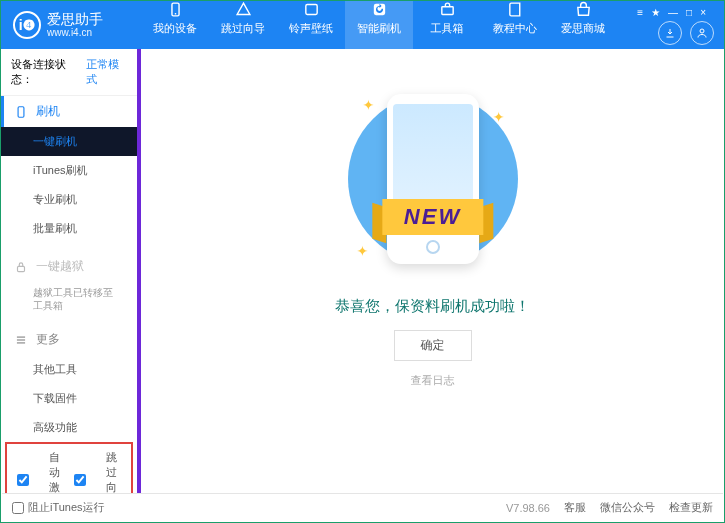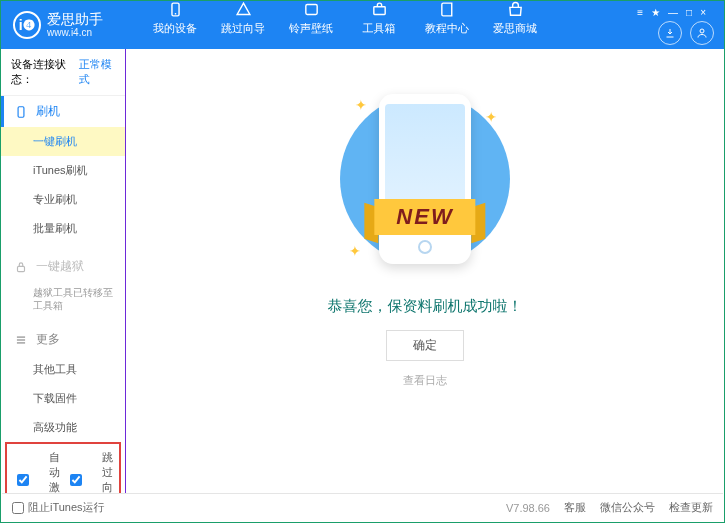--- a/index.html
+++ b/index.html
@@ -18,30 +18,30 @@
 .topnav-item svg { width: 17px; height: 17px; }
 
 .win-controls { margin-left: auto; display: flex; align-items: flex-start; padding-top: 4px; gap: 8px; padding-right: 10px; font-size: 10px; color: #fff; height: 100%; }
 .win-controls .wc { cursor: pointer; }
 .win-right-icons { display: flex; align-items: center; gap: 8px; padding-right: 10px; }
 .circ-btn { width: 24px; height: 24px; border: 1.5px solid rgba(255,255,255,0.7); border-radius: 50%; display: flex; align-items: center; justify-content: center; cursor: pointer; }
 .circ-btn svg { width: 12px; height: 12px; }
 
 .body-row { display: flex; height: 446px; }
 
-.sidebar { width: 125px; display: flex; flex-direction: column; border-right: 1px solid #6d28d9; }
+.sidebar { width: 140px; display: flex; flex-direction: column; border-right: 4px solid #6d28d9; }
 .dev-status { font-size: 11px; padding: 8px 10px; display: flex; gap: 4px; border-bottom: 1px solid #f0f0f0; }
 .dev-status .v { color: #1d84f3; }
 
 .side-head { display: flex; align-items: center; gap: 8px; padding: 7px 10px; font-size: 12px; color: #333; border-left: 3px solid transparent; cursor: pointer; }
 .side-head.active { border-left-color: #1d84f3; color: #1d84f3; }
 .side-head svg { width: 14px; height: 14px; }
 
 .side-sub { font-size: 11px; padding: 7px 10px 7px 32px; color: #555; cursor: pointer; }
-.side-sub.active { background: #fef9c3; color: #1d84f3; }
+.side-sub.active { background: #0f172a; color: #1d84f3; }
 .side-note { font-size: 10px; color: #999; padding: 4px 10px 4px 32px; line-height: 1.3; }
 
 .side-sep { height: 1px; background: #eee; margin: 4px 0; }
 
 .sidebar-bottom { margin-top: auto; }
 .check-row { display: flex; gap: 10px; padding: 6px 10px; font-size: 11px; border: 2px solid #e0433e; margin: 0 4px 6px 4px; }
 .check-row label { display: flex; align-items: center; gap: 20px; color: #555; cursor: pointer; }
 .check-row input { accent-color: #1d84f3; width: 12px; height: 12px; }
 
 .device-block { padding: 4px 10px 6px 10px; border-top: 1px solid #eee; }
@@ -50,21 +50,21 @@
 .badge { display: inline-block; border: 1px solid #ccc; border-radius: 3px; font-size: 9px; padding: 0 4px; color: #888; margin-top: 2px; }
 
 .main { flex: 1; display: flex; flex-direction: column; align-items: center; justify-content: flex-start; padding-top: 30px; }
 
 .phone-wrap { position: relative; width: 180px; height: 200px; display: flex; align-items: center; justify-content: center; }
 .circle-bg { position: absolute; width: 170px; height: 170px; background: #60b4f3; border-radius: 50%; }
 .phone { position: relative; width: 92px; height: 170px; background: #fff; border-radius: 14px; box-shadow: 0 4px 12px rgba(0,0,0,0.15); display: flex; flex-direction: column; align-items: center; padding: 10px 6px; }
 .phone .screen { flex: 1; width: 100%; background: linear-gradient(180deg,#cce9ff,#e6f4ff); border-radius: 4px; }
 .phone .homebtn { width: 14px; height: 14px; border: 2px solid #b7d6f0; border-radius: 50%; margin-top: 6px; }
 .ribbon { position: absolute; bottom: 44px; left: 50%; transform: translateX(-50%); }
-.ribbon-body { background: #ffc83d; color: #7f1d1d; font-weight: 800; font-size: 22px; padding: 5px 22px; letter-spacing: 2px; font-style: italic; position: relative; }
+.ribbon-body { background: #ffc83d; color: #4c1d95; font-weight: 800; font-size: 22px; padding: 5px 22px; letter-spacing: 2px; font-style: italic; position: relative; }
 .ribbon-body::before, .ribbon-body::after { content: ""; position: absolute; top: 6px; width: 14px; height: 100%; background: #e6a916; z-index: -1; }
 .ribbon-body::before { left: -10px; transform: skewY(18deg); }
 .ribbon-body::after { right: -10px; transform: skewY(-18deg); }
 .sparkle { position: absolute; color: #ffc83d; font-size: 14px; }
 
 .msg { font-size: 15px; color: #0f766e; margin-top: 18px; }
 .ok-btn { margin-top: 14px; border: 1px solid #ddd; background: #fff; padding: 6px 26px; font-size: 12px; color: #555; cursor: pointer; }
 .log-link { margin-top: 12px; font-size: 11px; color: #aaa; cursor: pointer; }
 
 .statusbar { position: absolute; left: 1px; right: 1px; bottom: 1px; height: 28px; border-top: 1px solid #e5e5e5; display: flex; align-items: center; font-size: 11px; padding: 0 10px; background: #fff; }
@@ -99,20 +99,27 @@
       <svg viewBox="0 0 24 24" fill="none" stroke="#fff" stroke-width="2">
           <path d="M12 3l9 16H3z"></path>
         </svg>
       <span>跳过向导</span>
     </div>
     <div class="topnav-item">
       <svg viewBox="0 0 24 24" fill="none" stroke="#fff" stroke-width="2">
           <rect x="4" y="5" width="16" height="14" rx="2"></rect>
         </svg>
       <span>铃声壁纸</span>
+    </div>
+    <div class="topnav-item active">
+      <svg viewBox="0 0 24 24" fill="#fff">
+          <rect x="4" y="4" width="16" height="16" rx="3"></rect>
+          <path d="M12 7a5 5 0 104.9 4H15a3 3 0 11-3-3v2l3-3-3-3v2z" fill="#1d84f3"></path>
+        </svg>
+      <span>智能刷机</span>
     </div>
     <div class="topnav-item">
       <svg viewBox="0 0 24 24" fill="none" stroke="#fff" stroke-width="2">
           <rect x="4" y="8" width="16" height="11" rx="1"></rect>
           <path d="M9 8V6a3 3 0 016 0v2"></path>
         </svg>
       <span>工具箱</span>
     </div>
     <div class="topnav-item">
       <svg viewBox="0 0 24 24" fill="none" stroke="#fff" stroke-width="2">

